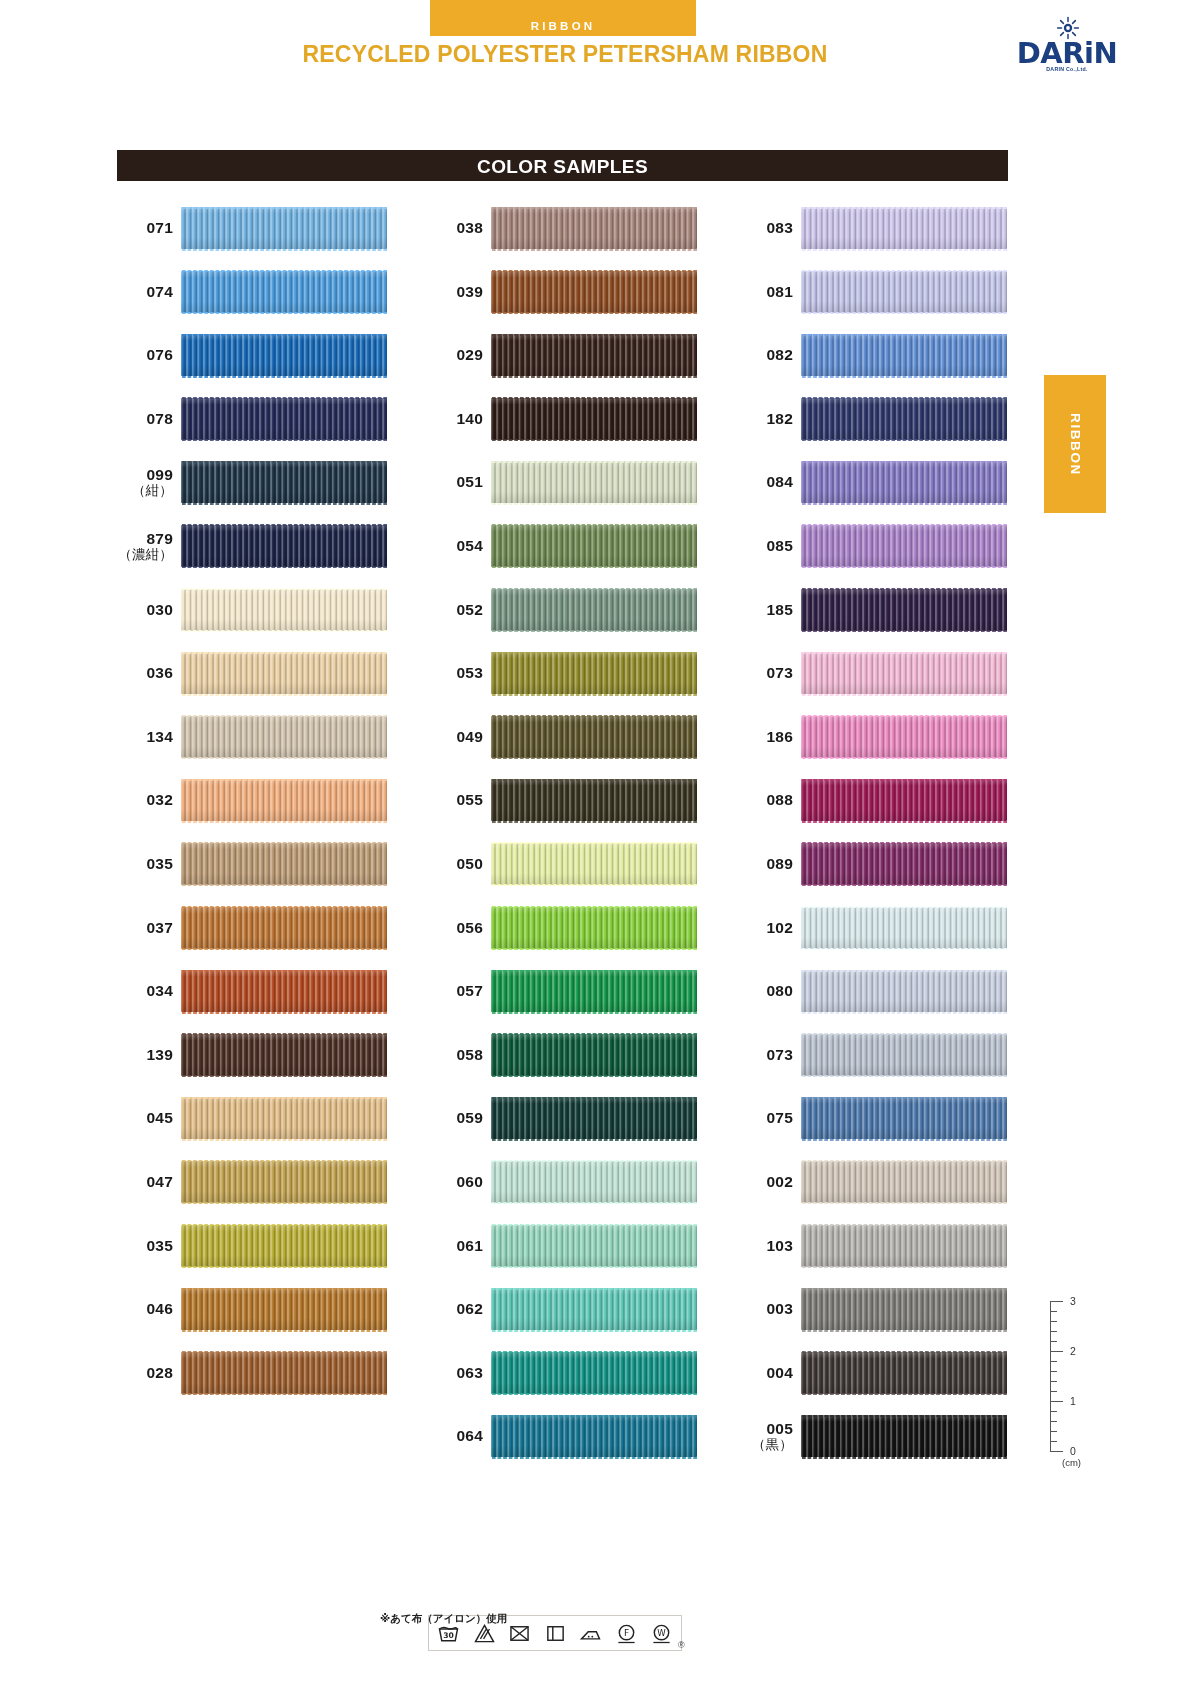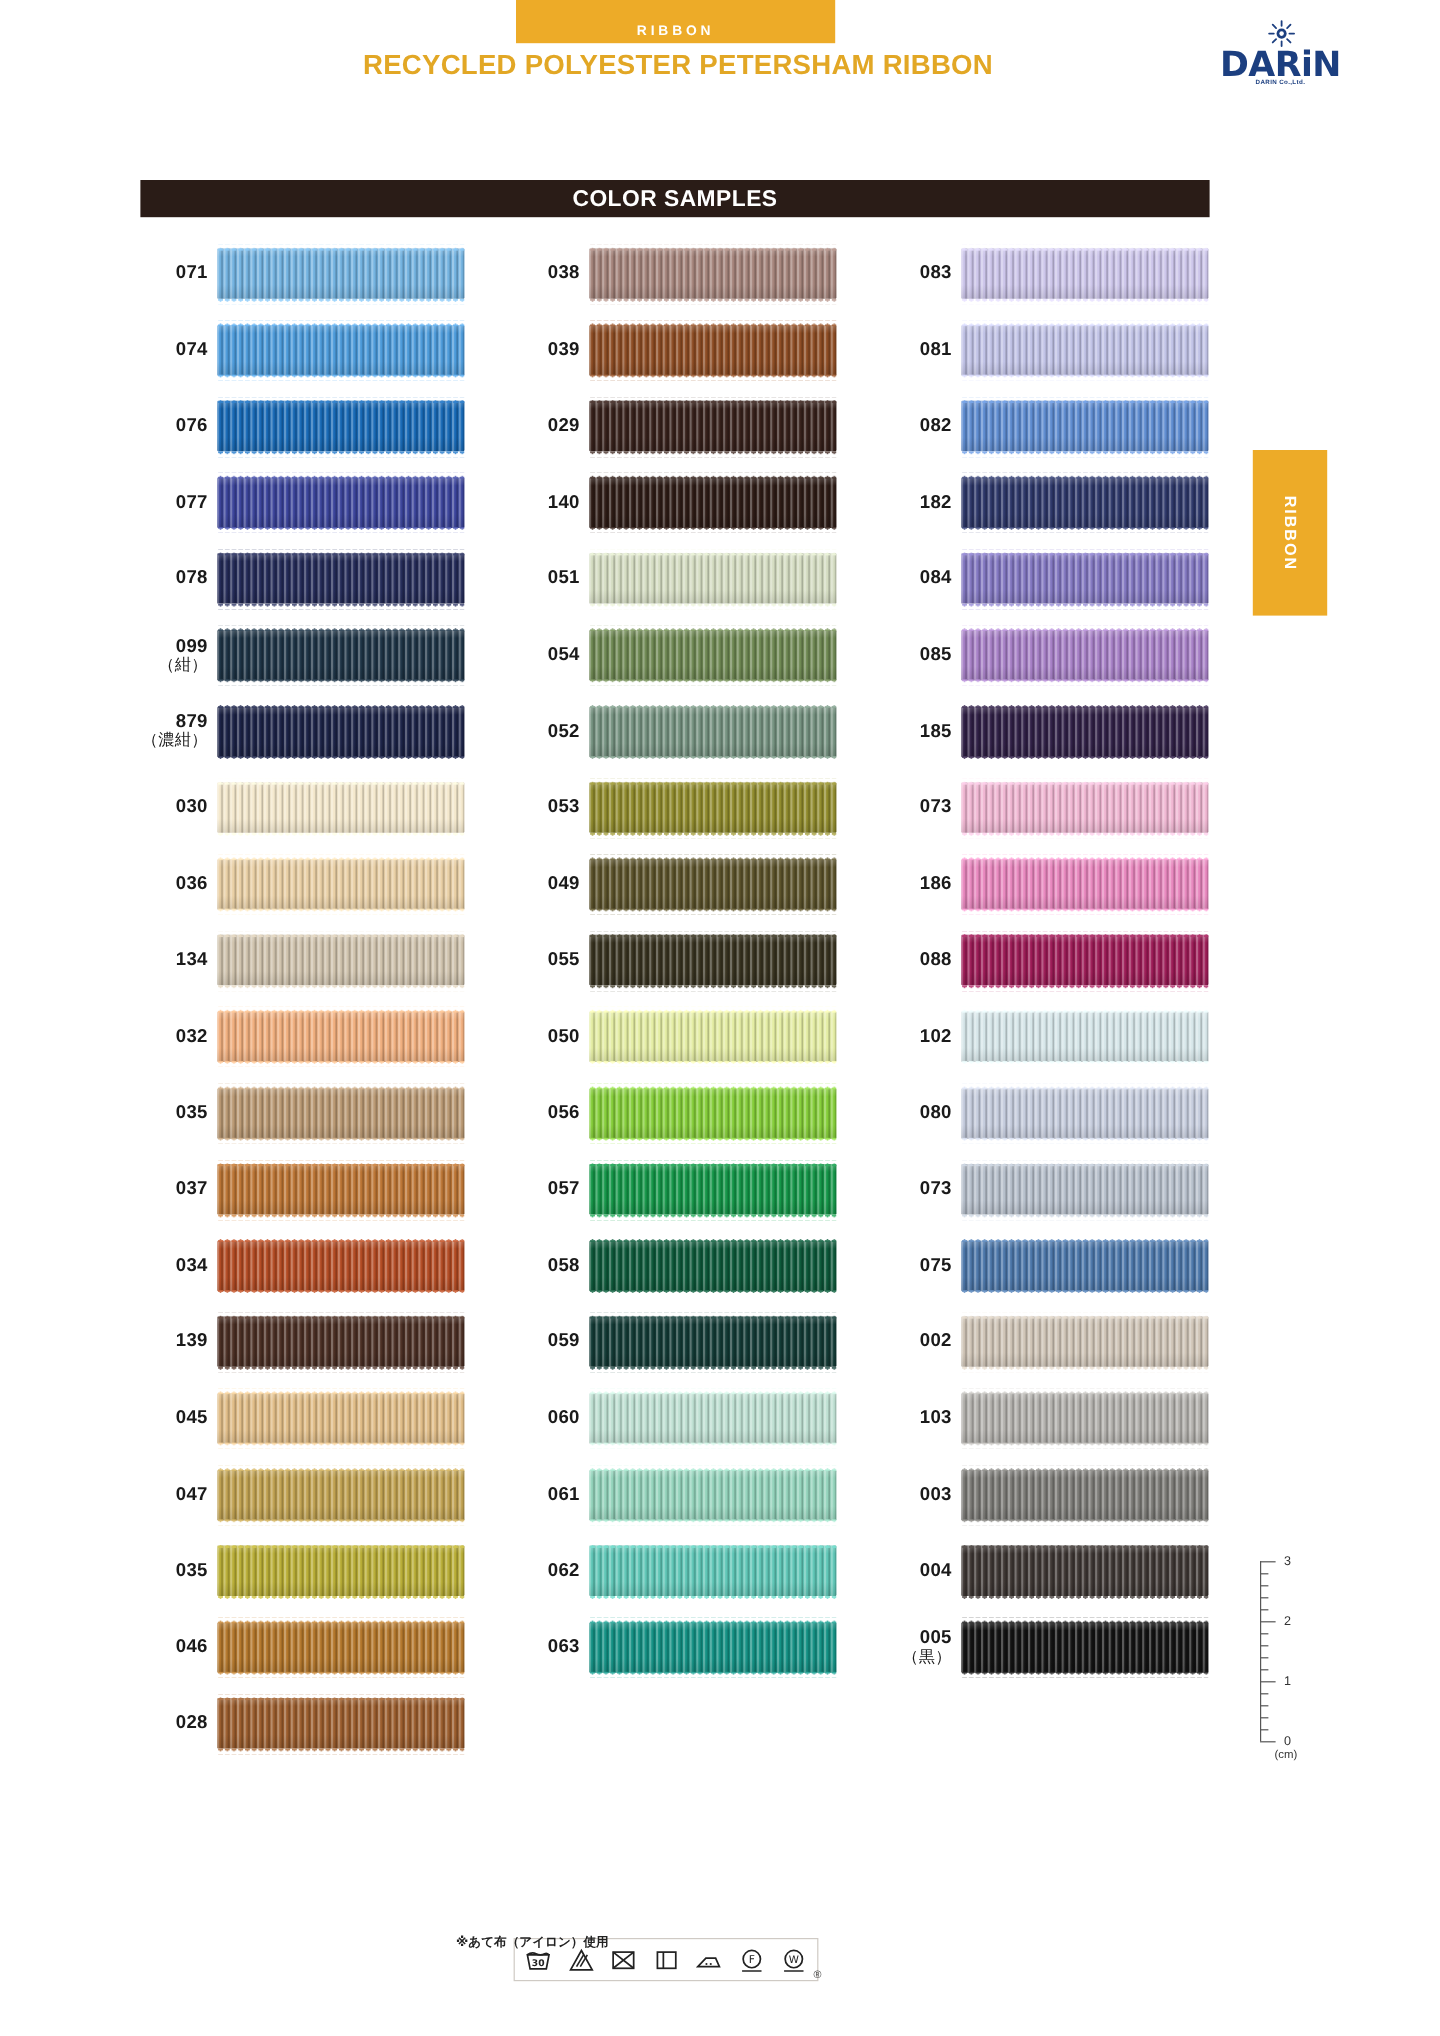--- a/index.html
+++ b/index.html
@@ -308,28 +308,20 @@
         <div class="row">
           <div class="row-code">
             <span>076</span>
           </div>
           <div class="swatch" style="background: rgb(22, 104, 181);"></div>
           <div class="edge edge-top" style="background-image: radial-gradient(circle at 50% 100%, rgb(48, 130, 207) 0px, rgb(48, 130, 207) 2.1px, rgba(255, 255, 255, 0) 2.3px);"></div>
           <div class="edge edge-bot" style="background-image: radial-gradient(circle at 50% 0%, rgb(48, 130, 207) 0px, rgb(48, 130, 207) 2.1px, rgba(255, 255, 255, 0) 2.3px);"></div>
         </div>
         <div class="row">
           <div class="row-code">
-            <span>077</span>
-          </div>
-          <div class="swatch" style="background: rgb(58, 67, 154);"></div>
-          <div class="edge edge-top" style="background-image: radial-gradient(circle at 50% 100%, rgb(84, 93, 180) 0px, rgb(84, 93, 180) 2.1px, rgba(255, 255, 255, 0) 2.3px);"></div>
-          <div class="edge edge-bot" style="background-image: radial-gradient(circle at 50% 0%, rgb(84, 93, 180) 0px, rgb(84, 93, 180) 2.1px, rgba(255, 255, 255, 0) 2.3px);"></div>
-        </div>
-        <div class="row">
-          <div class="row-code">
             <span>078</span>
           </div>
           <div class="swatch" style="background: rgb(35, 42, 87);"></div>
           <div class="edge edge-top" style="background-image: radial-gradient(circle at 50% 100%, rgb(61, 68, 113) 0px, rgb(61, 68, 113) 2.1px, rgba(255, 255, 255, 0) 2.3px);"></div>
           <div class="edge edge-bot" style="background-image: radial-gradient(circle at 50% 0%, rgb(61, 68, 113) 0px, rgb(61, 68, 113) 2.1px, rgba(255, 255, 255, 0) 2.3px);"></div>
         </div>
         <div class="row">
           <div class="row-code">
             <span>099</span>
             <span class="jp">（紺）</span>
@@ -598,20 +590,28 @@
           <div class="edge edge-bot" style="background-image: radial-gradient(circle at 50% 0%, rgb(120, 224, 208) 0px, rgb(120, 224, 208) 2.1px, rgba(255, 255, 255, 0) 2.3px);"></div>
         </div>
         <div class="row">
           <div class="row-code">
             <span>063</span>
           </div>
           <div class="swatch" style="background: rgb(18, 144, 131);"></div>
           <div class="edge edge-top" style="background-image: radial-gradient(circle at 50% 100%, rgb(44, 170, 157) 0px, rgb(44, 170, 157) 2.1px, rgba(255, 255, 255, 0) 2.3px);"></div>
           <div class="edge edge-bot" style="background-image: radial-gradient(circle at 50% 0%, rgb(44, 170, 157) 0px, rgb(44, 170, 157) 2.1px, rgba(255, 255, 255, 0) 2.3px);"></div>
         </div>
+        <div class="row">
+          <div class="row-code">
+            <span>064</span>
+          </div>
+          <div class="swatch" style="background: rgb(21, 115, 145);"></div>
+          <div class="edge edge-top" style="background-image: radial-gradient(circle at 50% 100%, rgb(47, 141, 171) 0px, rgb(47, 141, 171) 2.1px, rgba(255, 255, 255, 0) 2.3px);"></div>
+          <div class="edge edge-bot" style="background-image: radial-gradient(circle at 50% 0%, rgb(47, 141, 171) 0px, rgb(47, 141, 171) 2.1px, rgba(255, 255, 255, 0) 2.3px);"></div>
+        </div>
       </div>
     <div class="col col-3">
         <div class="row">
           <div class="row-code">
             <span>083</span>
           </div>
           <div class="swatch" style="background: rgb(204, 197, 234);"></div>
           <div class="edge edge-top" style="background-image: radial-gradient(circle at 50% 100%, rgb(230, 223, 255) 0px, rgb(230, 223, 255) 2.1px, rgba(255, 255, 255, 0) 2.3px);"></div>
           <div class="edge edge-bot" style="background-image: radial-gradient(circle at 50% 0%, rgb(230, 223, 255) 0px, rgb(230, 223, 255) 2.1px, rgba(255, 255, 255, 0) 2.3px);"></div>
         </div>
@@ -679,20 +679,28 @@
           <div class="edge edge-top" style="background-image: radial-gradient(circle at 50% 100%, rgb(255, 161, 216) 0px, rgb(255, 161, 216) 2.1px, rgba(255, 255, 255, 0) 2.3px);"></div>
           <div class="edge edge-bot" style="background-image: radial-gradient(circle at 50% 0%, rgb(255, 161, 216) 0px, rgb(255, 161, 216) 2.1px, rgba(255, 255, 255, 0) 2.3px);"></div>
         </div>
         <div class="row">
           <div class="row-code">
             <span>088</span>
           </div>
           <div class="swatch" style="background: rgb(155, 26, 85);"></div>
           <div class="edge edge-top" style="background-image: radial-gradient(circle at 50% 100%, rgb(181, 52, 111) 0px, rgb(181, 52, 111) 2.1px, rgba(255, 255, 255, 0) 2.3px);"></div>
           <div class="edge edge-bot" style="background-image: radial-gradient(circle at 50% 0%, rgb(181, 52, 111) 0px, rgb(181, 52, 111) 2.1px, rgba(255, 255, 255, 0) 2.3px);"></div>
+        </div>
+        <div class="row">
+          <div class="row-code">
+            <span>089</span>
+          </div>
+          <div class="swatch" style="background: rgb(125, 42, 99);"></div>
+          <div class="edge edge-top" style="background-image: radial-gradient(circle at 50% 100%, rgb(151, 68, 125) 0px, rgb(151, 68, 125) 2.1px, rgba(255, 255, 255, 0) 2.3px);"></div>
+          <div class="edge edge-bot" style="background-image: radial-gradient(circle at 50% 0%, rgb(151, 68, 125) 0px, rgb(151, 68, 125) 2.1px, rgba(255, 255, 255, 0) 2.3px);"></div>
         </div>
         <div class="row">
           <div class="row-code">
             <span>102</span>
           </div>
           <div class="swatch" style="background: rgb(214, 230, 233);"></div>
           <div class="edge edge-top" style="background-image: radial-gradient(circle at 50% 100%, rgb(240, 255, 255) 0px, rgb(240, 255, 255) 2.1px, rgba(255, 255, 255, 0) 2.3px);"></div>
           <div class="edge edge-bot" style="background-image: radial-gradient(circle at 50% 0%, rgb(240, 255, 255) 0px, rgb(240, 255, 255) 2.1px, rgba(255, 255, 255, 0) 2.3px);"></div>
         </div>
         <div class="row">

